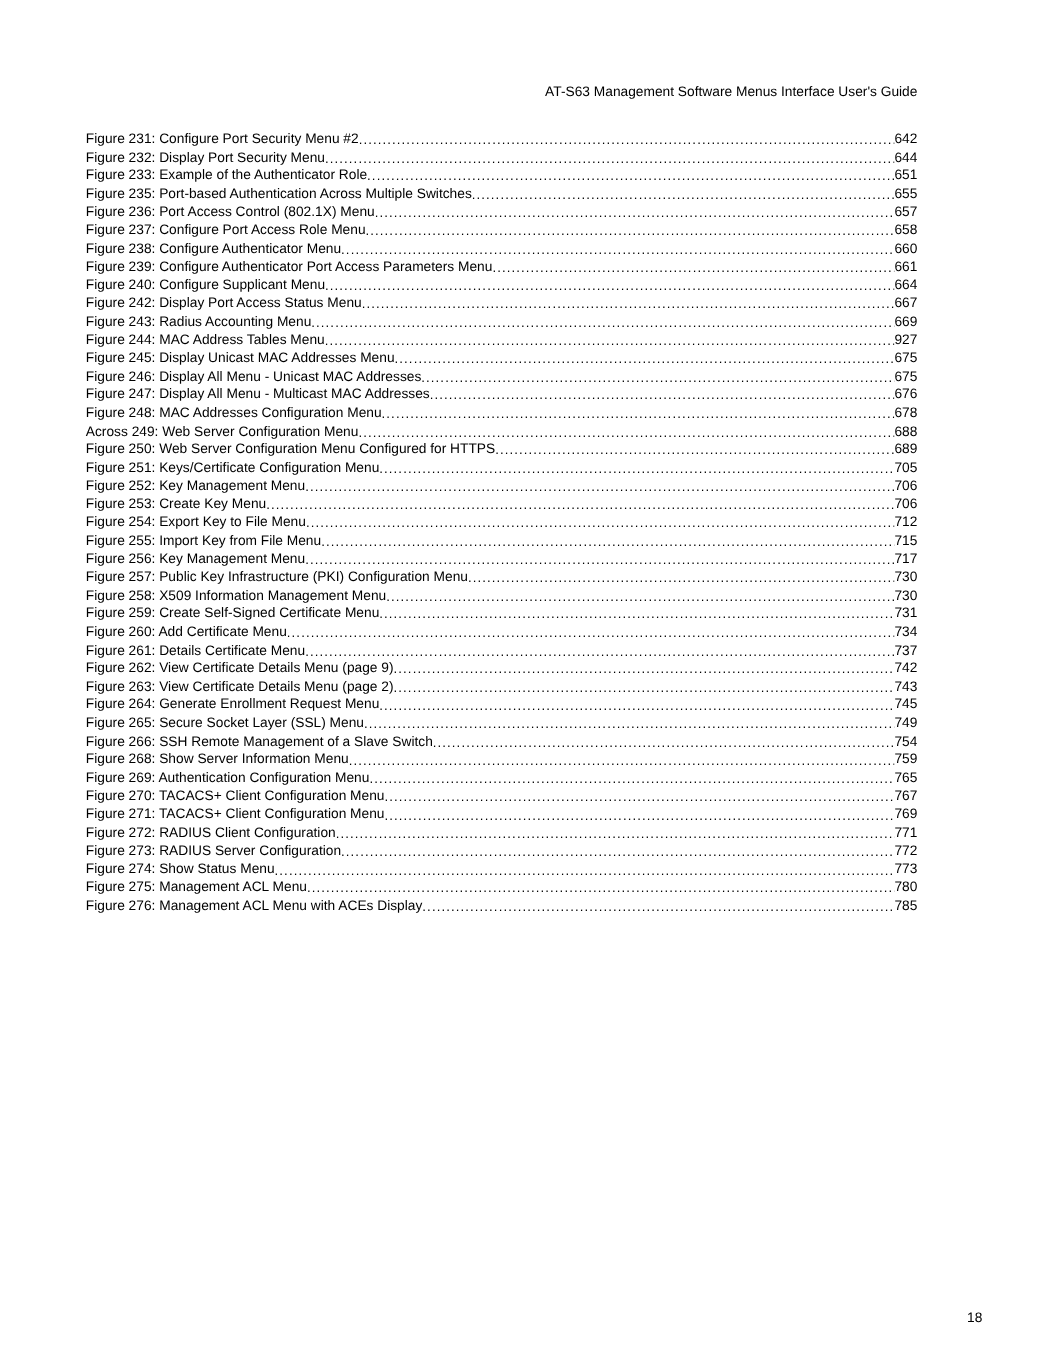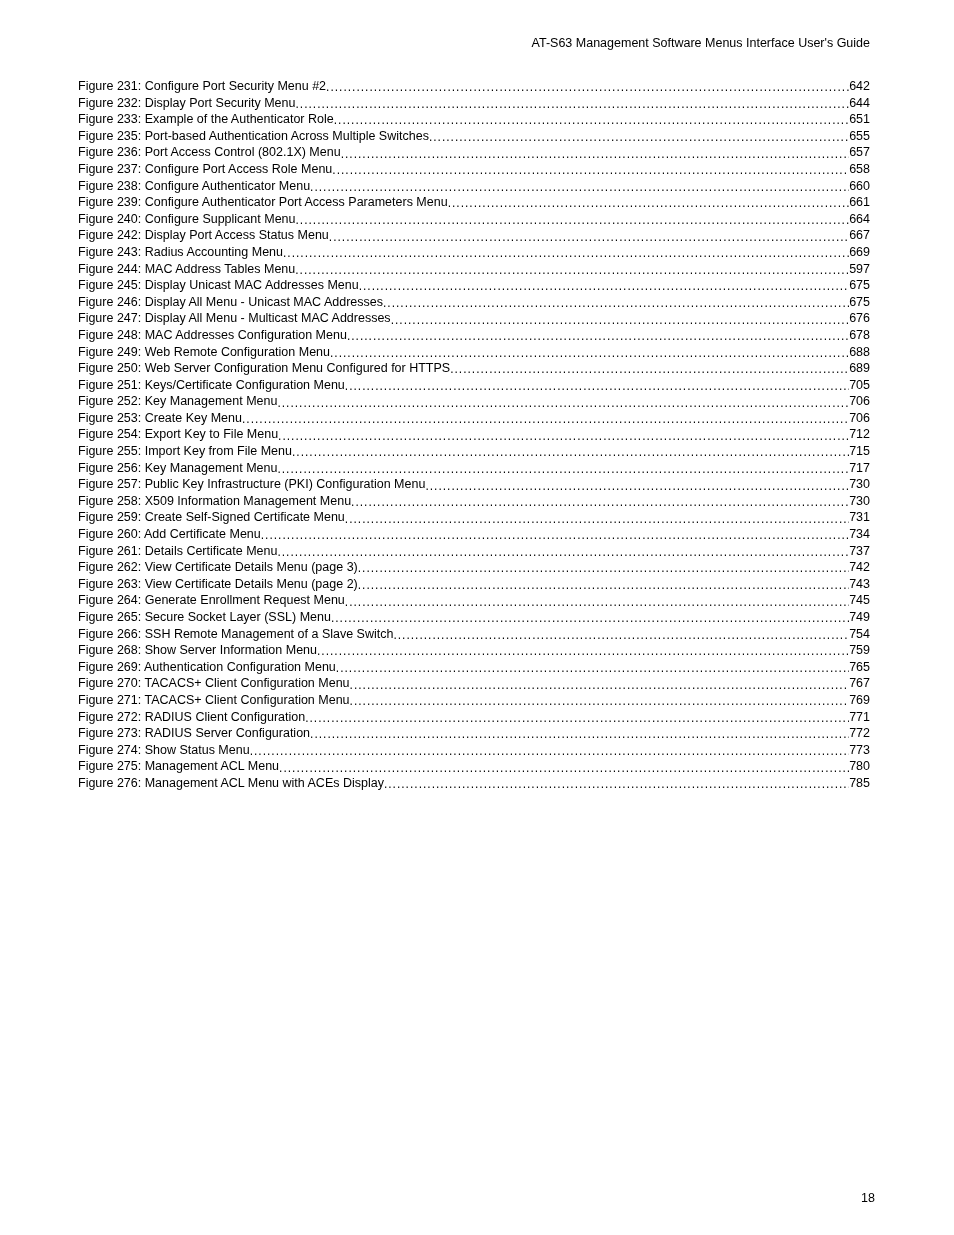--- a/index.html
+++ b/index.html
@@ -5,35 +5,36 @@
     * { margin: 0; padding: 0; box-sizing: border-box; }
     body {
       background: #fff;
       font-family: Arial, Helvetica, sans-serif;
       width: 954px;
       height: 1235px;
       position: relative;
       color: #000;
     }
     .page {
-      padding: 36px 84px 0 78px;
+      padding: 36px 120px 0 78px;
+      margin-top: 40px;
     }
     .header {
       text-align: right;
       font-size: 12.5px;
       margin-bottom: 30px;
       color: #000;
     }
     .toc {
       font-size: 12.5px;
       line-height: 1.0;
     }
     .toc-row {
       display: flex;
-      align-items: center;
+      align-items: flex-start;
       white-space: nowrap;
       margin-bottom: 4.1px;
     }
     .toc-label {
       flex: 0 0 auto;
     }
     .toc-dots {
       flex: 1 1 auto;
       overflow: hidden;
       letter-spacing: 1px;
@@ -44,21 +45,21 @@
     }
     .toc-dots::before {
       content: "..................................................................................................................................................................................................................................................";
     }
     .toc-page {
       flex: 0 0 auto;
     }
     .page-number {
       position: absolute;
       bottom: 30px;
-      right: 79px;
+      right: 61px;
       font-size: 12.5px;
     }
   </style>
 </head>
 <body>
 
 <div class="page">
   <div class="header">AT-S63 Management Software Menus Interface User's Guide</div>
   <div class="toc" id="toc">
       <div class="toc-row">
@@ -112,21 +113,21 @@
         <span class="toc-page">667</span>
       </div>
       <div class="toc-row">
         <span class="toc-label">Figure 243: Radius Accounting Menu</span>
         <span class="toc-dots"></span>
         <span class="toc-page">669</span>
       </div>
       <div class="toc-row">
         <span class="toc-label">Figure 244: MAC Address Tables Menu</span>
         <span class="toc-dots"></span>
-        <span class="toc-page">597</span>
+        <span class="toc-page">927</span>
       </div>
       <div class="toc-row">
         <span class="toc-label">Figure 245: Display Unicast MAC Addresses Menu</span>
         <span class="toc-dots"></span>
         <span class="toc-page">675</span>
       </div>
       <div class="toc-row">
         <span class="toc-label">Figure 246: Display All Menu - Unicast MAC Addresses</span>
         <span class="toc-dots"></span>
         <span class="toc-page">675</span>
@@ -135,21 +136,21 @@
         <span class="toc-label">Figure 247: Display All Menu - Multicast MAC Addresses</span>
         <span class="toc-dots"></span>
         <span class="toc-page">676</span>
       </div>
       <div class="toc-row">
         <span class="toc-label">Figure 248: MAC Addresses Configuration Menu</span>
         <span class="toc-dots"></span>
         <span class="toc-page">678</span>
       </div>
       <div class="toc-row">
-        <span class="toc-label">Figure 249: Web Remote Configuration Menu</span>
+        <span class="toc-label">Across 249: Web Server Configuration Menu</span>
         <span class="toc-dots"></span>
         <span class="toc-page">688</span>
       </div>
       <div class="toc-row">
         <span class="toc-label">Figure 250: Web Server Configuration Menu Configured for HTTPS</span>
         <span class="toc-dots"></span>
         <span class="toc-page">689</span>
       </div>
       <div class="toc-row">
         <span class="toc-label">Figure 251: Keys/Certificate Configuration Menu</span>
@@ -200,21 +201,21 @@
         <span class="toc-label">Figure 260: Add Certificate Menu</span>
         <span class="toc-dots"></span>
         <span class="toc-page">734</span>
       </div>
       <div class="toc-row">
         <span class="toc-label">Figure 261: Details Certificate Menu</span>
         <span class="toc-dots"></span>
         <span class="toc-page">737</span>
       </div>
       <div class="toc-row">
-        <span class="toc-label">Figure 262: View Certificate Details Menu (page 3)</span>
+        <span class="toc-label">Figure 262: View Certificate Details Menu (page 9)</span>
         <span class="toc-dots"></span>
         <span class="toc-page">742</span>
       </div>
       <div class="toc-row">
         <span class="toc-label">Figure 263: View Certificate Details Menu (page 2)</span>
         <span class="toc-dots"></span>
         <span class="toc-page">743</span>
       </div>
       <div class="toc-row">
         <span class="toc-label">Figure 264: Generate Enrollment Request Menu</span>

